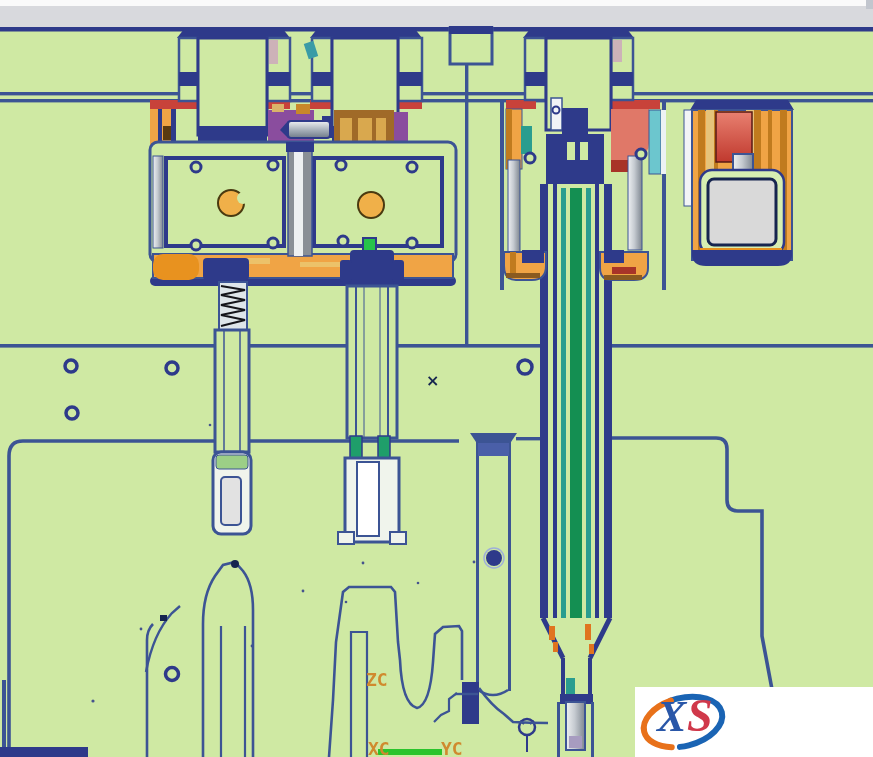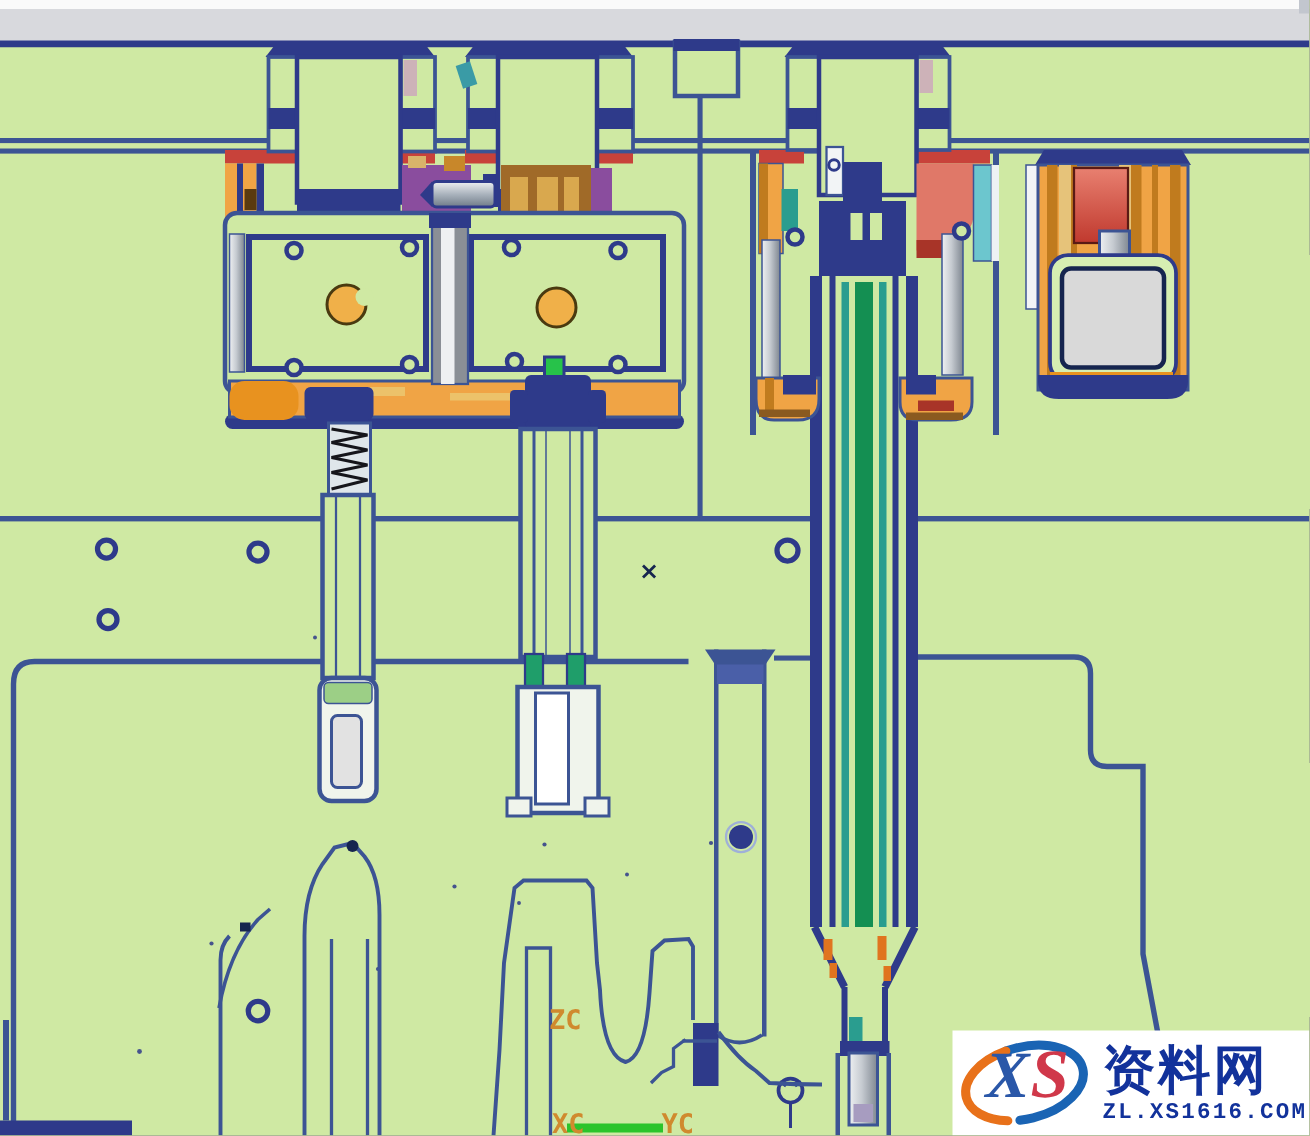--- a/index.html
+++ b/index.html
@@ -333,18 +333,14 @@
   <div class="wm-logo">
     <svg width="100" height="66" viewBox="0 0 100 66">
       <g transform="rotate(-14 48 33)">
         <ellipse cx="48" cy="33" rx="40" ry="24" fill="none" stroke="#1a64b4" stroke-width="6" stroke-dasharray="118 86" stroke-dashoffset="58" stroke-linecap="round"></ellipse>
         <ellipse cx="48" cy="33" rx="40" ry="24" fill="none" stroke="#e8711a" stroke-width="6" stroke-dasharray="78 126" stroke-dashoffset="-68" stroke-linecap="round"></ellipse>
       </g>
     </svg>
     <span class="wm-x">X</span>
     <span class="wm-s">S</span>
   </div>
-  <div class="wm-text">
-    <div class="wm-name">资料网</div>
-    <div class="wm-url">ZL.XS1616.COM</div>
-  </div>
 </div>
 </div>
 
 </body></html>

